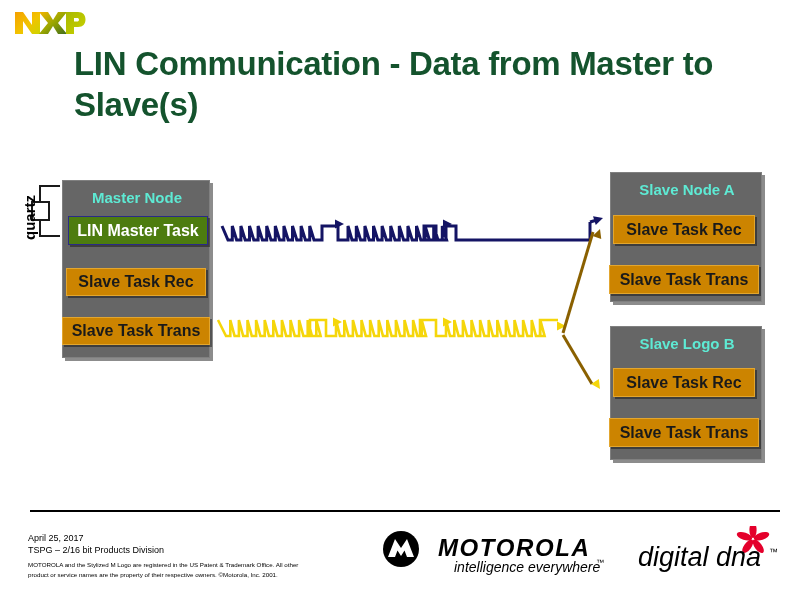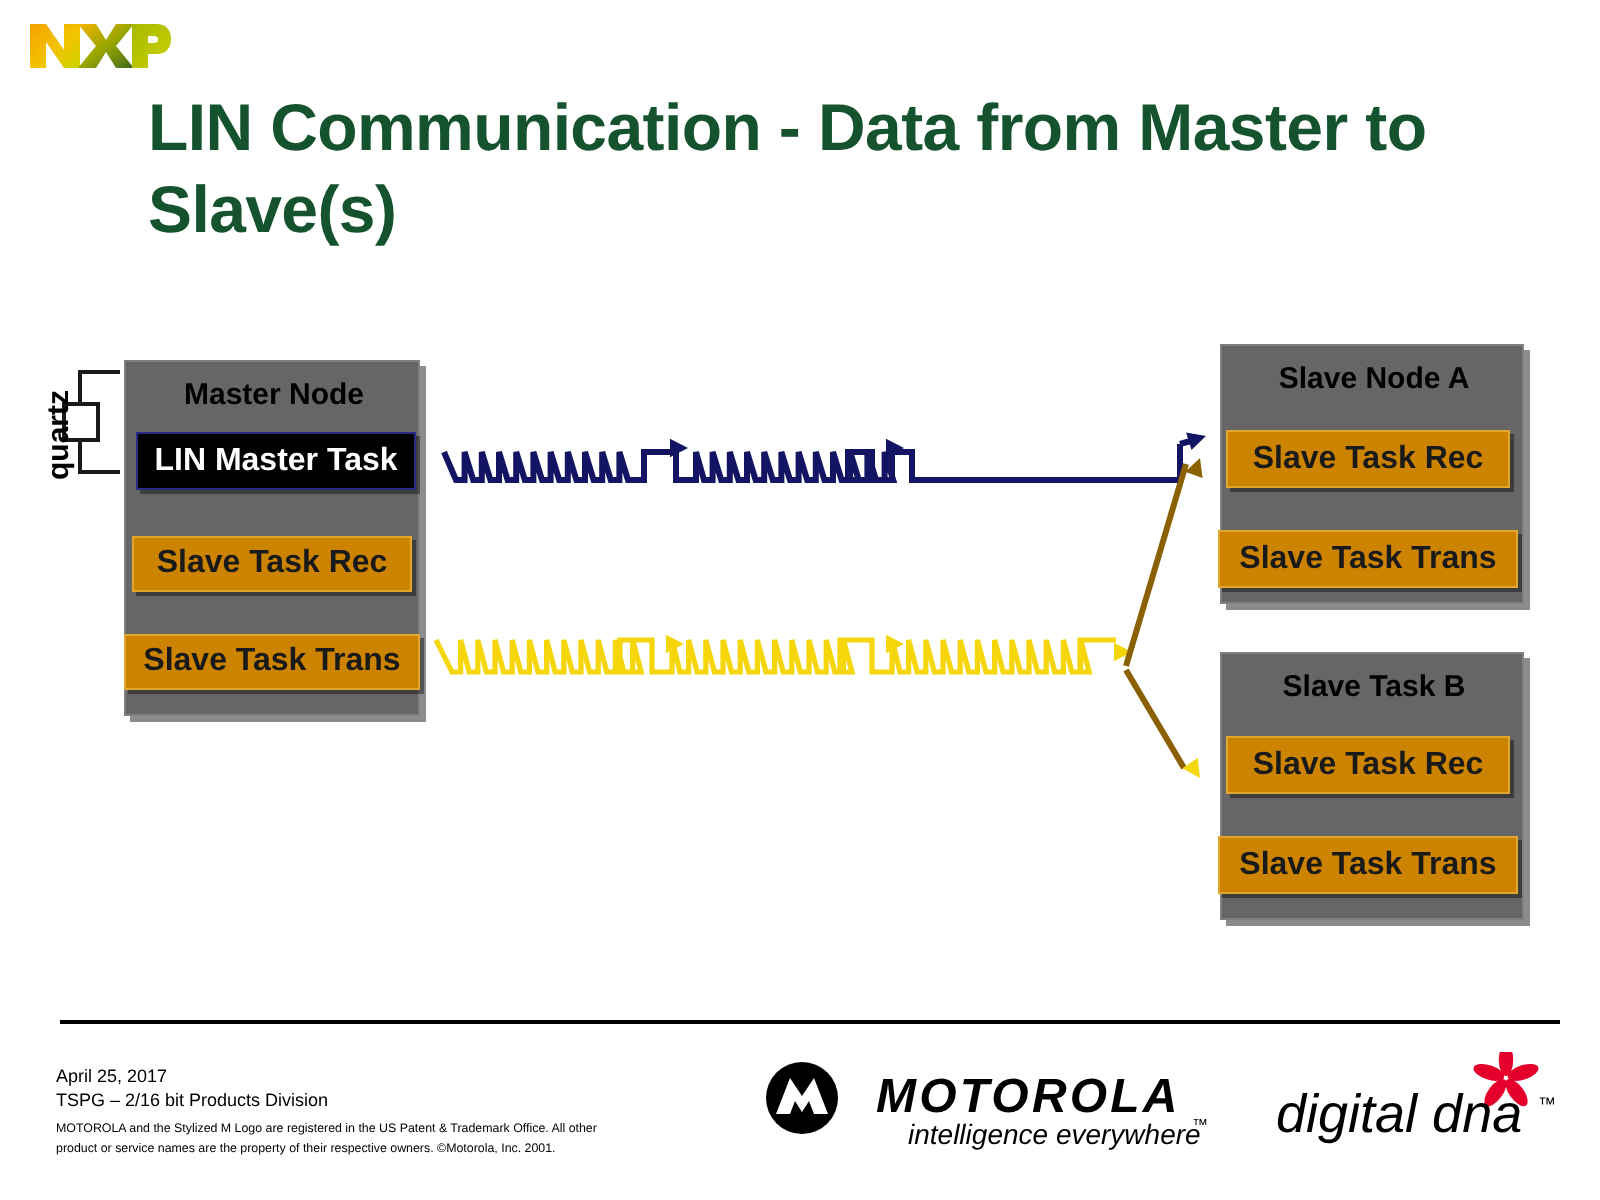--- a/index.html
+++ b/index.html
@@ -41,21 +41,21 @@
   .node {
     position: absolute;
     background: #666666;
     border: 1px solid #808080;
     box-shadow: 3px 3px 0 rgba(0,0,0,0.45);
     box-sizing: border-box;
   }
   .node-title {
     text-align: center;
     font-weight: bold;
-    color: #000000;
+    color: #5eead4;
     font-size: 15px;
     line-height: 1;
   }
   .task {
     position: absolute;
     box-sizing: border-box;
     text-align: center;
     font-weight: bold;
     font-size: 16px;
     line-height: 1;
@@ -63,21 +63,21 @@
     align-items: center;
     justify-content: center;
     box-shadow: 2px 2px 0 rgba(0,0,0,0.40);
   }
   .task.orange {
     background: #cc8400;
     border: 1px solid #e2a62f;
     color: #1a1a1a;
   }
   .task.navy {
-    background: #000000;
+    background: #4d7c0f;
     border: 1px solid #2a2a88;
     color: #ffffff;
   }
 
   
   #master-node  { left: 62px;  top: 180px; width: 148px; height: 178px; }
   #master-title { position: absolute; left: 0; top: 9px; width: 148px; }
   #master-lin-task     { left: 68px; top: 216px; width: 140px; height: 29px; }
   #master-slave-rec    { left: 66px; top: 268px; width: 140px; height: 28px; }
   #master-slave-trans  { left: 62px; top: 317px; width: 148px; height: 28px; }
@@ -208,21 +208,21 @@
 <div class="task orange" id="master-slave-rec">Slave Task Rec</div>
 <div class="task orange" id="master-slave-trans">Slave Task Trans</div>
 
 <div class="node" id="slave-node-a">
   <div class="node-title" id="slave-a-title">Slave Node A</div>
 </div>
 <div class="task orange" id="slave-a-rec">Slave Task Rec</div>
 <div class="task orange" id="slave-a-trans">Slave Task Trans</div>
 
 <div class="node" id="slave-node-b">
-  <div class="node-title" id="slave-b-title">Slave Task B</div>
+  <div class="node-title" id="slave-b-title">Slave Logo B</div>
 </div>
 <div class="task orange" id="slave-b-rec">Slave Task Rec</div>
 <div class="task orange" id="slave-b-trans">Slave Task Trans</div>
 
 <svg id="signals" viewBox="0 0 800 600">
   <g id="g-master-signal" fill="none" stroke="#141464" stroke-width="3" stroke-linejoin="miter">
       <path d="M 222 226 L 228 240 L 232.3 240 L 232.3 226 L 236.6 240 L 240.9 240 L 240.9 226 L 245.2 240 L 249.5 240 L 249.5 226 L 253.79999999999998 240 L 258.09999999999997 240 L 258.09999999999997 226 L 262.4 240 L 266.7 240 L 266.7 226 L 271 240 L 275.3 240 L 275.3 226 L 279.6 240 L 283.90000000000003 240 L 283.90000000000003 226 L 288.20000000000005 240 L 292.50000000000006 240 L 292.50000000000006 226 L 296.80000000000007 240 L 301.1000000000001 240 L 301.1000000000001 226 L 305.4000000000001 240 L 309.7000000000001 240 L 309.7000000000001 226 L 314.0000000000001 240 L 322 240 L 322 226 L 338 226 L 338 240 L 348 240 L 348 226 L 352 240 L 356.3 240 L 356.3 226 L 360.6 240 L 364.90000000000003 240 L 364.90000000000003 226 L 369.20000000000005 240 L 373.50000000000006 240 L 373.50000000000006 226 L 377.80000000000007 240 L 382.1000000000001 240 L 382.1000000000001 226 L 386.4000000000001 240 L 390.7000000000001 240 L 390.7000000000001 226 L 395.0000000000001 240 L 399.3000000000001 240 L 399.3000000000001 226 L 403.60000000000014 240 L 407.90000000000015 240 L 407.90000000000015 226 L 412.20000000000016 240 L 416.50000000000017 240 L 416.50000000000017 226 L 420.8000000000002 240 L 425.1000000000002 240 L 425.1000000000002 226 L 429.4000000000002 240 L 433.7000000000002 240 L 433.7000000000002 226 L 438.0000000000002 240 L 442.30000000000024 240 L 442.30000000000024 226 L 446.60000000000025 240 L 424 240 L 424 226 L 436 226 L 436 240 L 446 240 L 446 226 L 456 226 L 456 240 L 590 240" stroke="#141464"></path>
       <path d="M 590 240 L 590 222" stroke="#141464"></path>
       <path d="M 603 218 L 595.750783826155 225.04335607965868 L 593.0451940168499 216.25018919941675 Z" fill="#141464" stroke="none"></path>
       <path d="M 590 222 L 597 220" stroke="#141464"></path>

